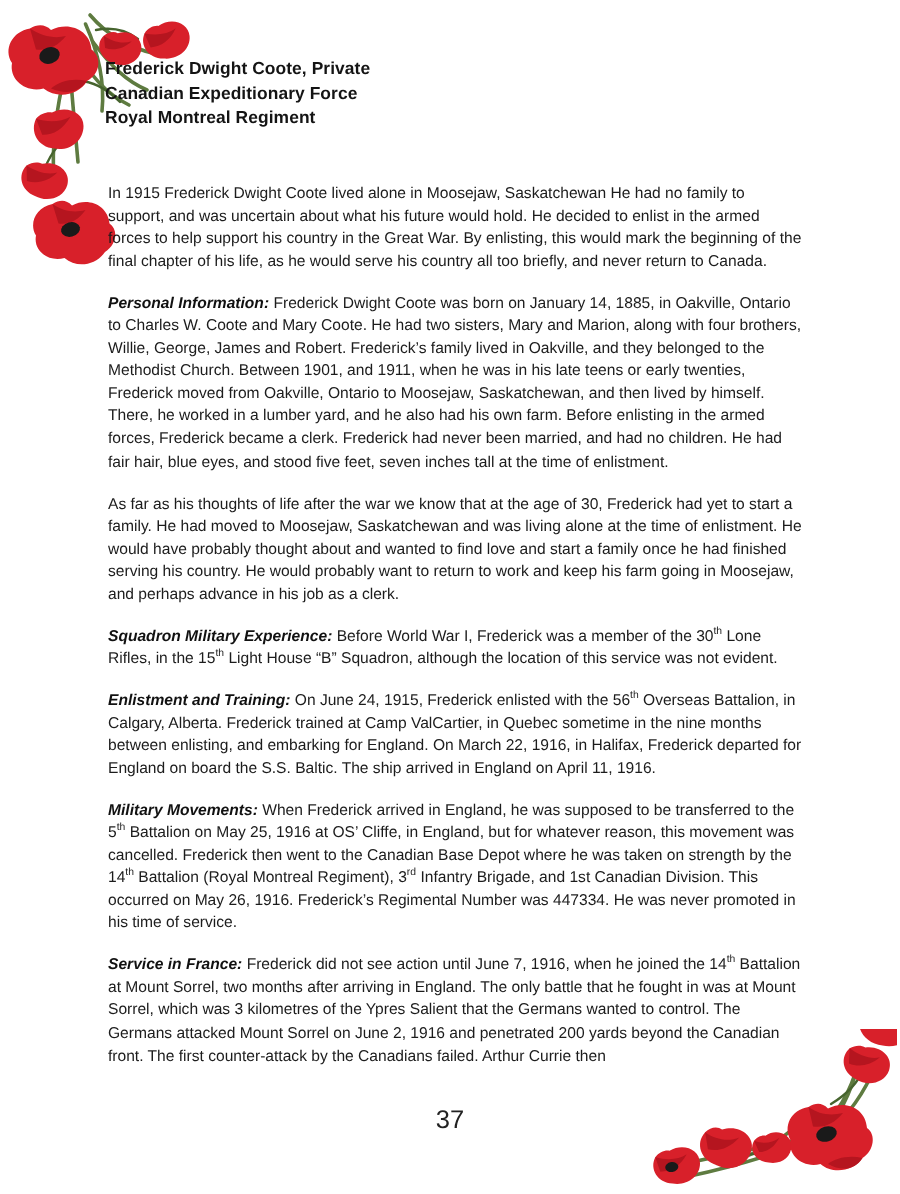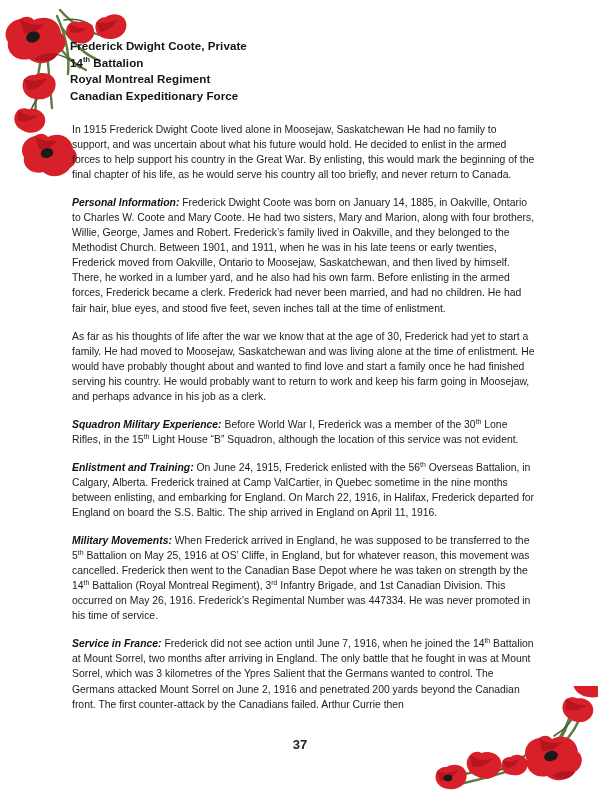--- a/index.html
+++ b/index.html
@@ -88,23 +88,22 @@
     line-height: 0;
   }
 
   
   .page-number {
     position: absolute;
     left: 0;
     right: 0;
     top: 737px;
     text-align: center;
-    font-size: 13px;
+    font-size: 17px;
     color: #222222;
-    font-weight: bold;
   }
 </style>
 </head>
 <body>
 
 <div class="page">
 
   <div class="poppy-corner poppy-top-left">
     <svg viewBox="0 0 130 185" width="130" height="185" xmlns="http://www.w3.org/2000/svg">
       <g fill="none" stroke="#5e7b40" stroke-width="2.4" stroke-linecap="round">
@@ -151,23 +150,22 @@
       <g transform="translate(48,153)">
         <path d="M0,-18 C 11,-24 24,-18 25,-6 C 31,-2 30,8 22,13 C 16,22 3,24 -5,17 C -16,20 -26,12 -24,2 C -29,-6 -24,-17 -13,-19 C -8,-22 -4,-22 0,-18 Z" fill="#d8202a"></path>
         <path d="M-13,-19 C -6,-14 2,-13 9,-15 C 4,-8 -2,-5 -9,-6 Z" fill="#b5151f"></path>
         <ellipse cx="-1" cy="-2" rx="6.4" ry="4.8" fill="#1a1a1a" transform="rotate(-14 -1 -2)"></ellipse>
       </g>
     </svg>
   </div>
 
   <div class="header-block">
     <div class="header-line">Frederick Dwight Coote, Private</div>
-    <div class="header-line"><span>14</span><sup>th</sup><span> Battalion</span></div>
+    <div class="header-line">Canadian Expeditionary Force</div>
     <div class="header-line">Royal Montreal Regiment</div>
-    <div class="header-line">Canadian Expeditionary Force</div>
   </div>
 
   <div class="body-text" id="body-text">
       <p class="para"><span>In 1915 Frederick Dwight Coote lived alone in Moosejaw, Saskatchewan He had no family to support, and was uncertain about what his future would hold. He decided to enlist in the armed forces to help support his country in the Great War. By enlisting, this would mark the beginning of the final chapter of his life, as he would serve his country all too briefly, and never return to Canada.</span></p>
       <p class="para"><b>Personal Information:</b><span> Frederick Dwight Coote was born on January 14, 1885, in Oakville, Ontario to Charles W. Coote and Mary Coote. He had two sisters, Mary and Marion, along with four brothers, Willie, George, James and Robert. Frederick’s family lived in Oakville, and they belonged to the Methodist Church. Between 1901, and 1911, when he was in his late teens or early twenties, Frederick moved from Oakville, Ontario to Moosejaw, Saskatchewan, and then lived by himself. There, he worked in a lumber yard, and he also had his own farm. Before enlisting in the armed forces, Frederick became a clerk. Frederick had never been married, and had no children. He had fair hair, blue eyes, and stood five feet, seven inches tall at the time of enlistment.</span></p>
       <p class="para"><span> As far as his thoughts of life after the war we know that at the age of 30, Frederick had yet to start a family. He had moved to Moosejaw, Saskatchewan and was living alone at the time of enlistment. He would have probably thought about and wanted to find love and start a family once he had finished serving his country. He would probably want to return to work and keep his farm going in Moosejaw, and perhaps advance in his job as a clerk.</span></p>
       <p class="para"><b>Squadron Military Experience:</b><span> Before World War I, Frederick was a member of the 30</span><sup>th</sup><span> Lone Rifles, in the 15</span><sup>th</sup><span> Light House “B” Squadron, although the location of this service was not evident.</span></p>
       <p class="para"><b>Enlistment and Training:</b><span> On June 24, 1915, Frederick enlisted with the 56</span><sup>th</sup><span> Overseas Battalion, in Calgary, Alberta. Frederick trained at Camp ValCartier, in Quebec sometime in the nine months between enlisting, and embarking for England. On March 22, 1916, in Halifax, Frederick departed for England on board the S.S. Baltic. The ship arrived in England on April 11, 1916.</span></p>
       <p class="para"><b>Military Movements:</b><span> When Frederick arrived in England, he was supposed to be transferred to the 5</span><sup>th</sup><span> Battalion on May 25, 1916 at OS’ Cliffe, in England, but for whatever reason, this movement was cancelled. Frederick then went to the Canadian Base Depot where he was taken on strength by the 14</span><sup>th</sup><span> Battalion (Royal Montreal Regiment), 3</span><sup>rd</sup><span> Infantry Brigade, and 1st Canadian Division. This occurred on May 26, 1916. Frederick’s Regimental Number was 447334. He was never promoted in his time of service.</span></p>
       <p class="para"><b>Service in France:</b><span> Frederick did not see action until June 7, 1916, when he joined the 14</span><sup>th</sup><span> Battalion at Mount Sorrel, two months after arriving in England. The only battle that he fought in was at Mount Sorrel, which was 3 kilometres of the Ypres Salient that the Germans wanted to control. The Germans attacked Mount Sorrel on June 2, 1916 and penetrated 200 yards beyond the Canadian front. The first counter-attack by the Canadians failed. Arthur Currie then</span></p>

